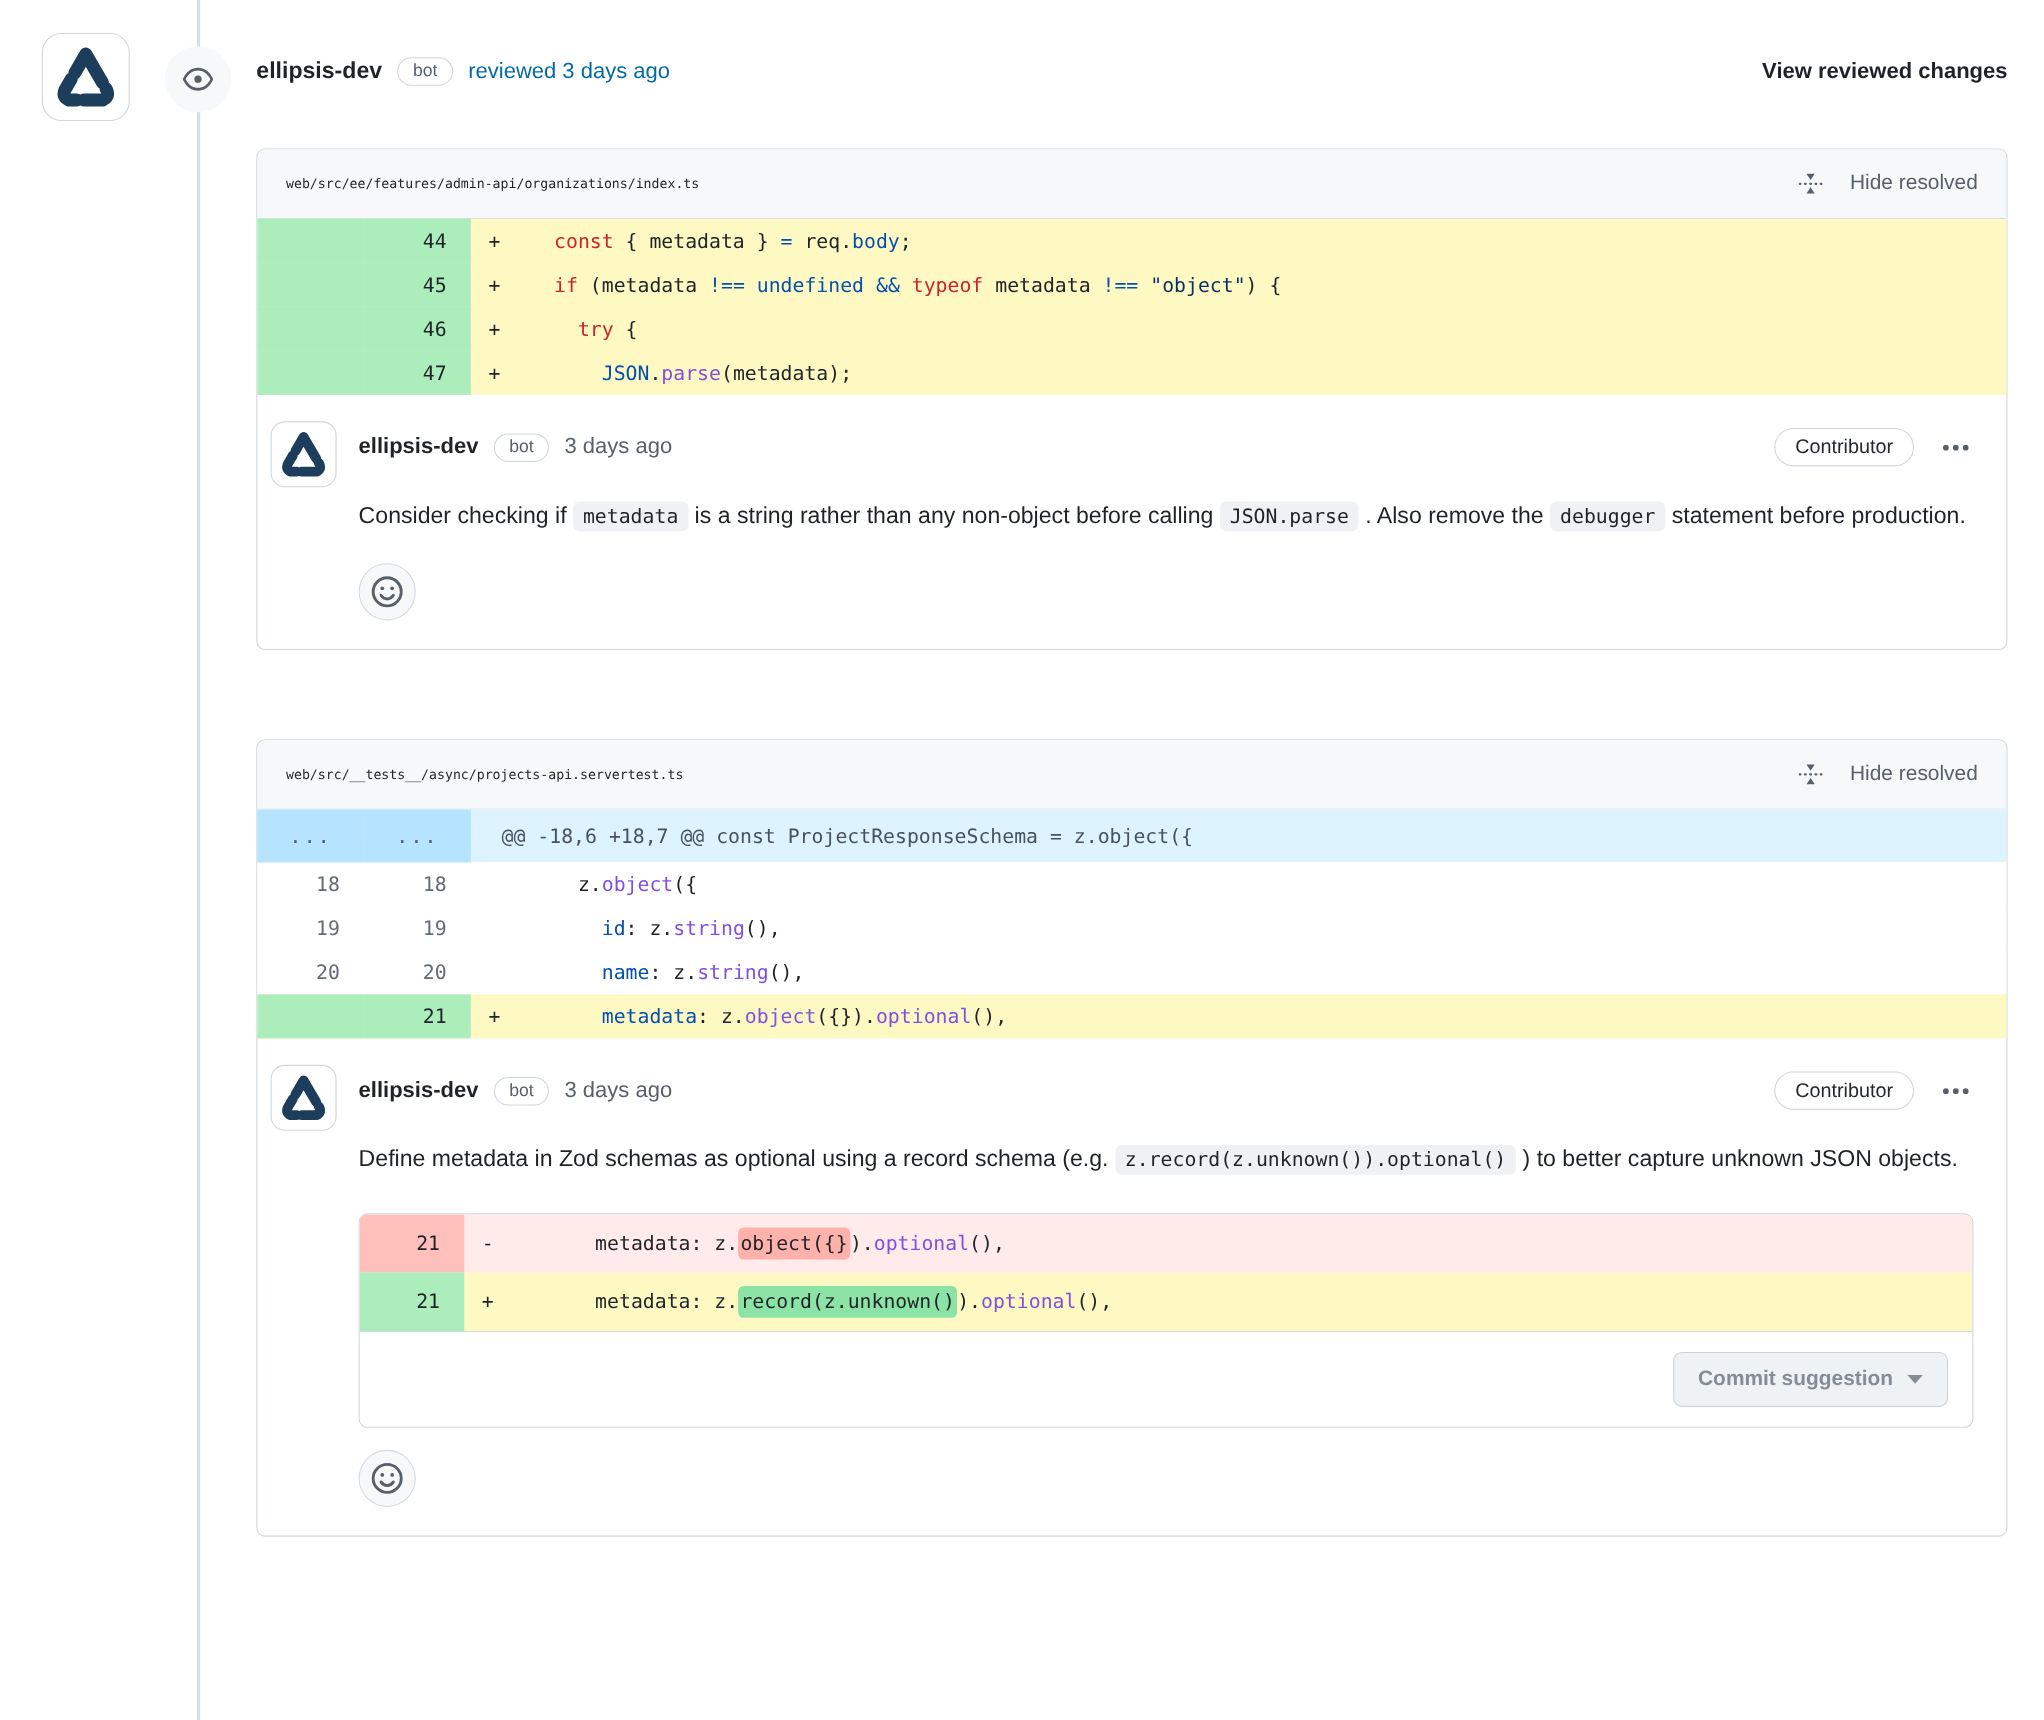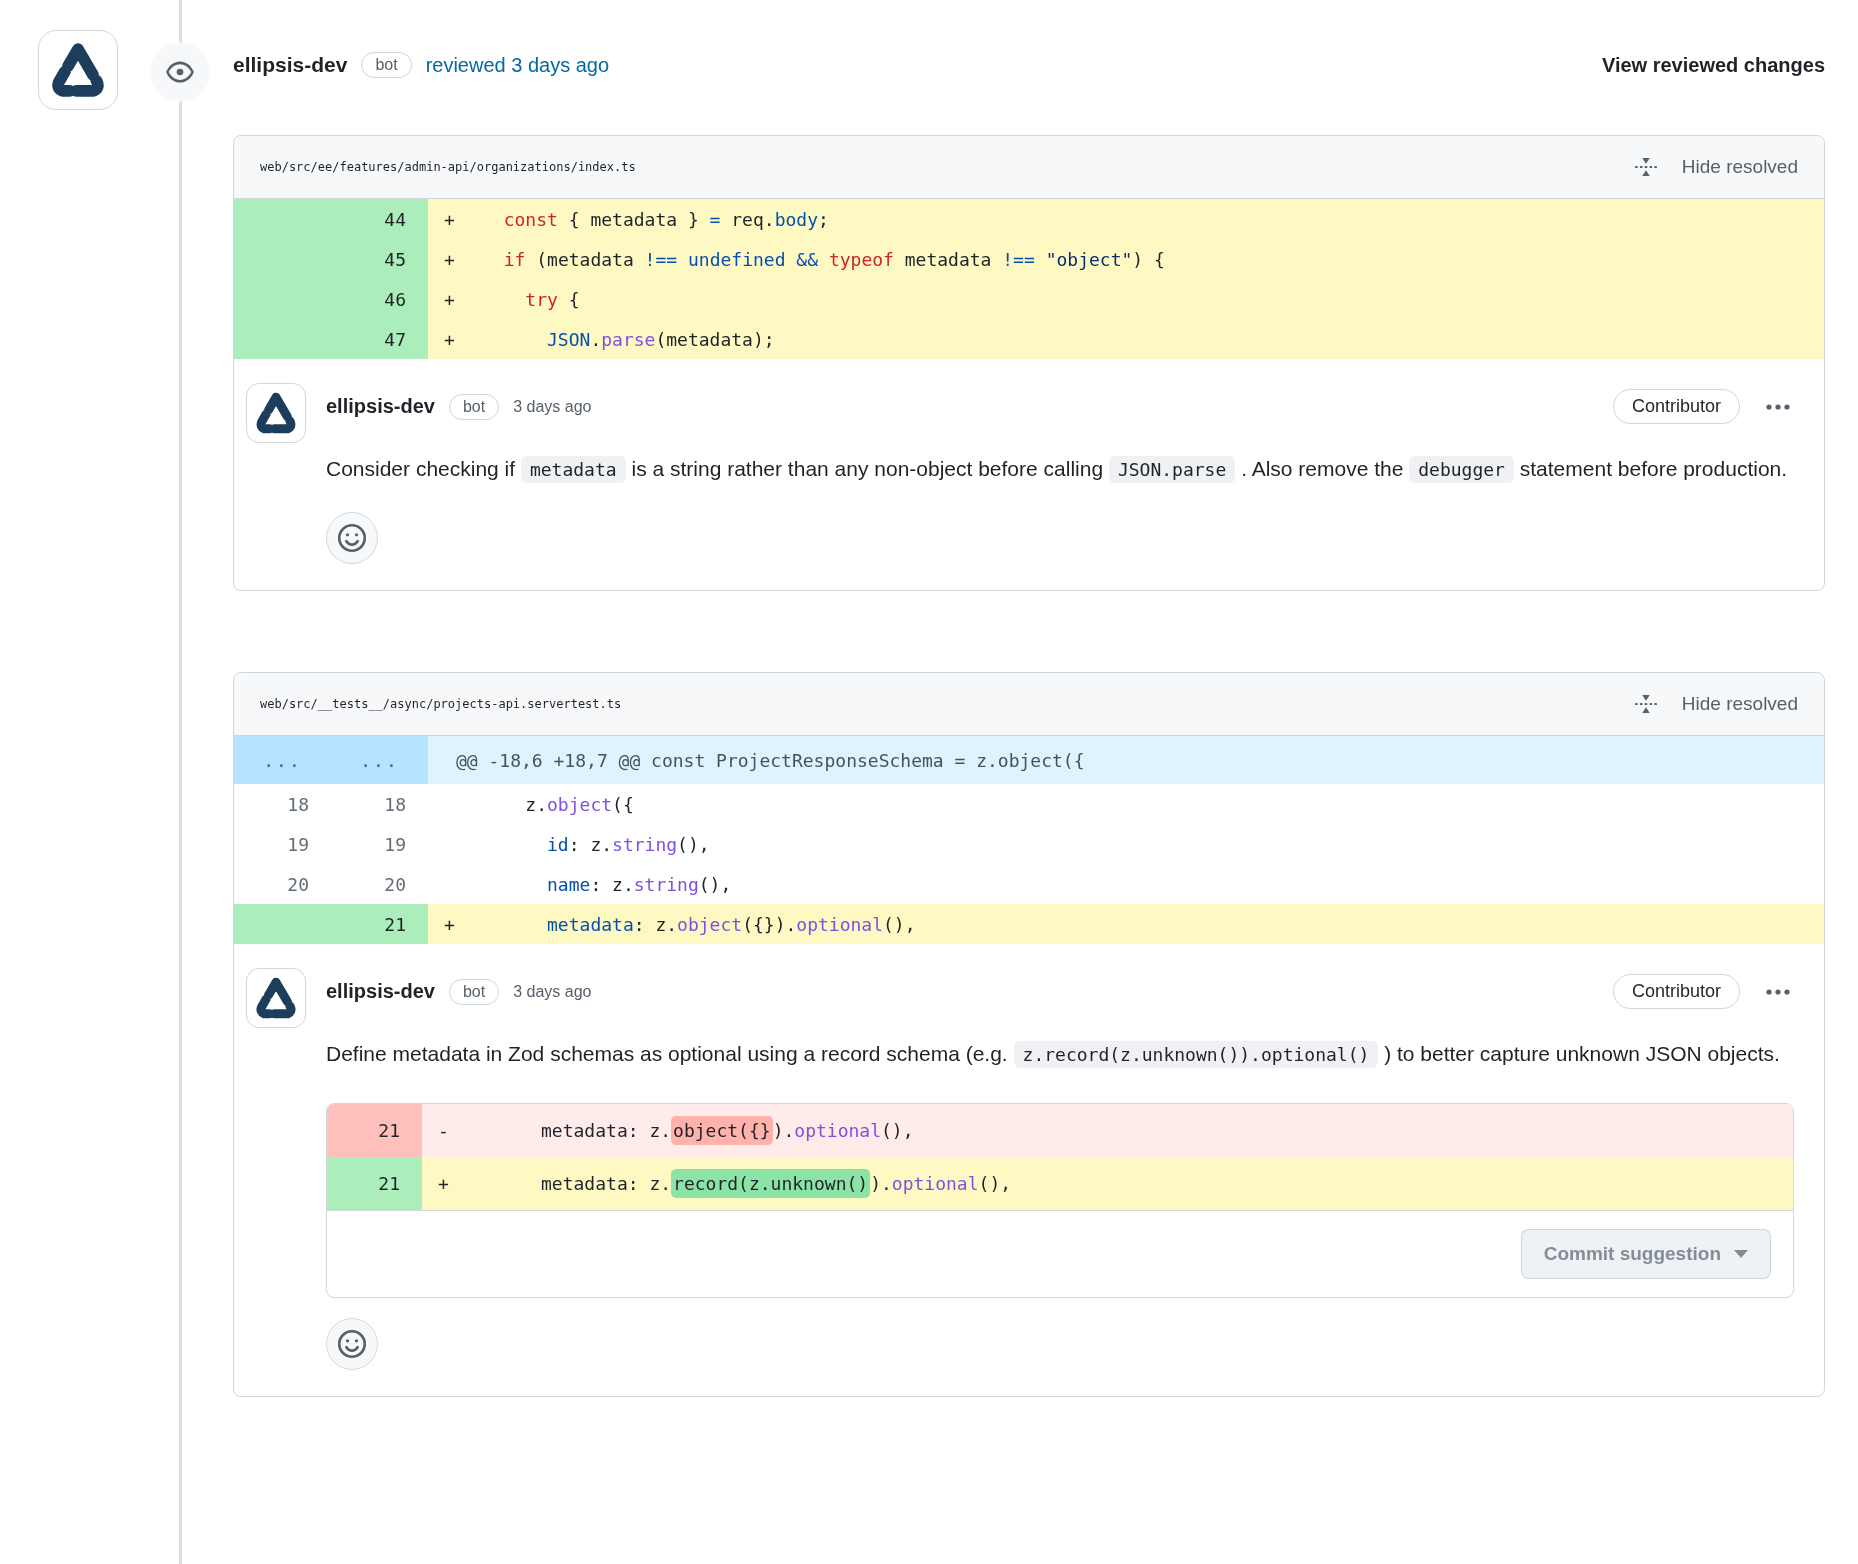--- a/index.html
+++ b/index.html
@@ -59,21 +59,21 @@
   .tok-wd { background:#ffb1ac; border-radius:5px; padding:4px 2px; }
   .tok-wa { background:#8ce3a6; border-radius:5px; padding:4px 2px; }
 
   
   .comment { display:flex; padding:24px 30px 26px 12px; }
   .c-avatar { width:60px; height:60px; flex:none; border:1px solid #d0d7de; border-radius:13px;
     background:#fff; display:flex; align-items:center; justify-content:center; }
   .c-content { flex:1; min-width:0; margin-left:20px; }
   .c-head { display:flex; align-items:center; gap:14px; margin-top:6px; }
   .c-name { font-size:20px; font-weight:700; color:#1f2328; }
-  .c-time { font-size:16px; color:#57606a; }
+  .c-time { font-size:20px; color:#57606a; }
   .c-head-right { margin-left:auto; display:flex; align-items:center; gap:22px;justify-content:space-between; }
   .contributor { border:1px solid #d0d7de; border-radius:999px; padding:6px 18px; font-size:18px; color:#24292f; background:#fff; }
   .kebab { display:flex; align-items:center; cursor:pointer; padding:4px; }
   .c-body { margin-top:22px; font-size:21px; line-height:45px; color:#1f2328; }
   .inline-code { font-family:"DejaVu Sans Mono","Liberation Mono",monospace; font-size:18px;
     background:#eff1f4; border-radius:6px; padding:3px 9px; color:#1f2328; }
   .reaction { margin-top:20px; width:52px; height:52px; border-radius:50%;
     border:1px solid #d5dbe1; background:#f6f8fa; display:flex; align-items:center; justify-content:center; cursor:pointer; }
 
   

